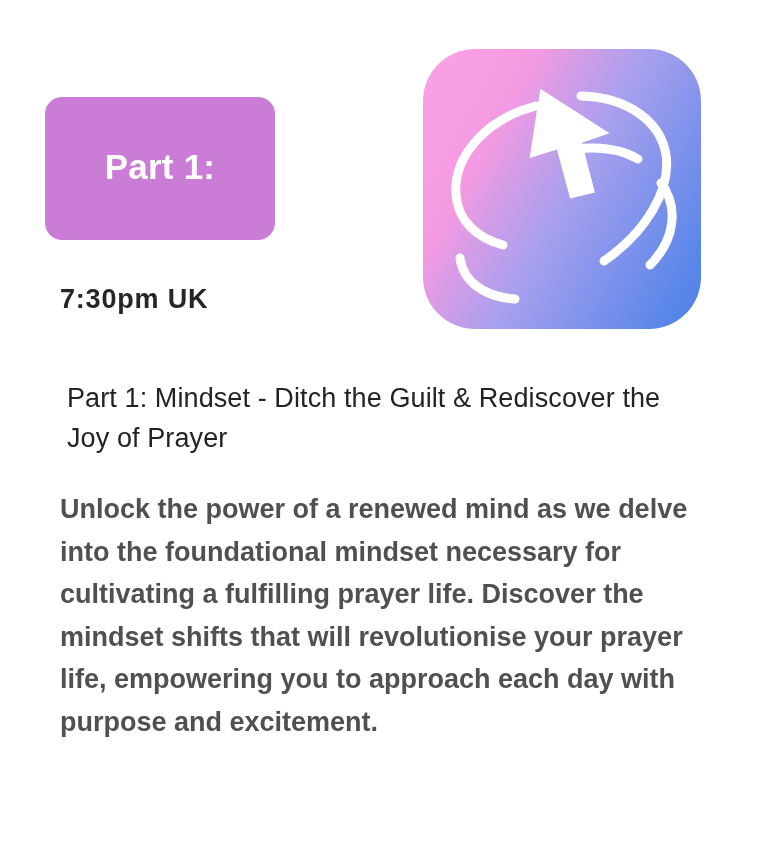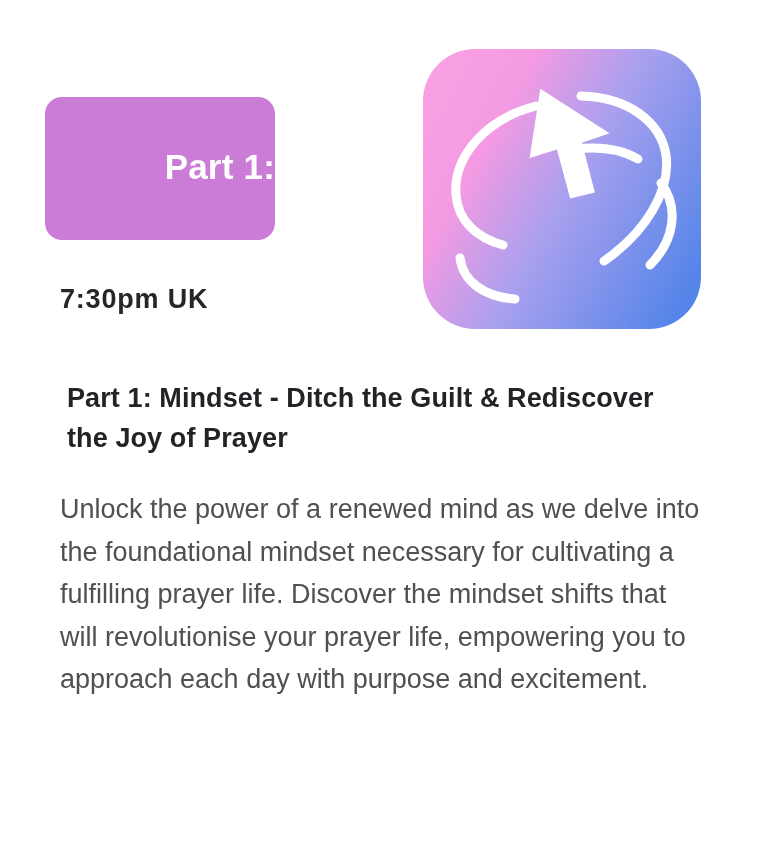--- a/index.html
+++ b/index.html
@@ -32,21 +32,21 @@
   .part-badge {
     position: absolute;
     left: 45px;
     top: 97px;
     width: 230px;
     height: 143px;
     background: #cb7cd7;
     border-radius: 17px;
     display: flex;
     flex-direction: column;
-    align-items: flex-end;
+    align-items: center;
     justify-content: center;
     box-sizing: border-box;
     padding-bottom: 4px;
   }
   .part-badge .badge-line {
     color: #ffffff;
     font-weight: bold;
     font-size: 35px;
     line-height: 48px;
     letter-spacing: 0.2px;
@@ -87,35 +87,35 @@
     letter-spacing: 0.8px;
     white-space: nowrap;
   }
 
   .session-title {
     position: absolute;
     left: 67px;
     top: 378px;
     width: 600px;
     color: #222326;
-    font-weight: bold;
+    font-weight: normal;
     font-size: 27px;
     line-height: 40px;
     letter-spacing: 0.1px;
   }
 
   .session-body {
     position: absolute;
     left: 60px;
     top: 488px;
     width: 640px;
     color: #4f5053;
     font-size: 27px;
     line-height: 42.5px;
-    font-weight: normal;
+    font-weight: bold;
   }
 </style>
 </head>
 <body>
 
 <div class="card">
 
   <div class="top-row">
 
     <div class="part-badge">

